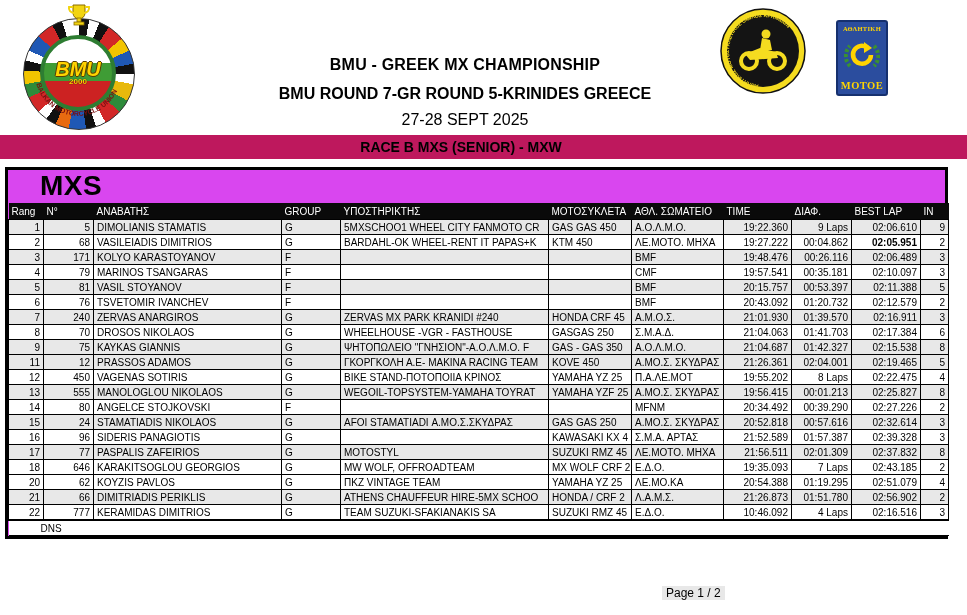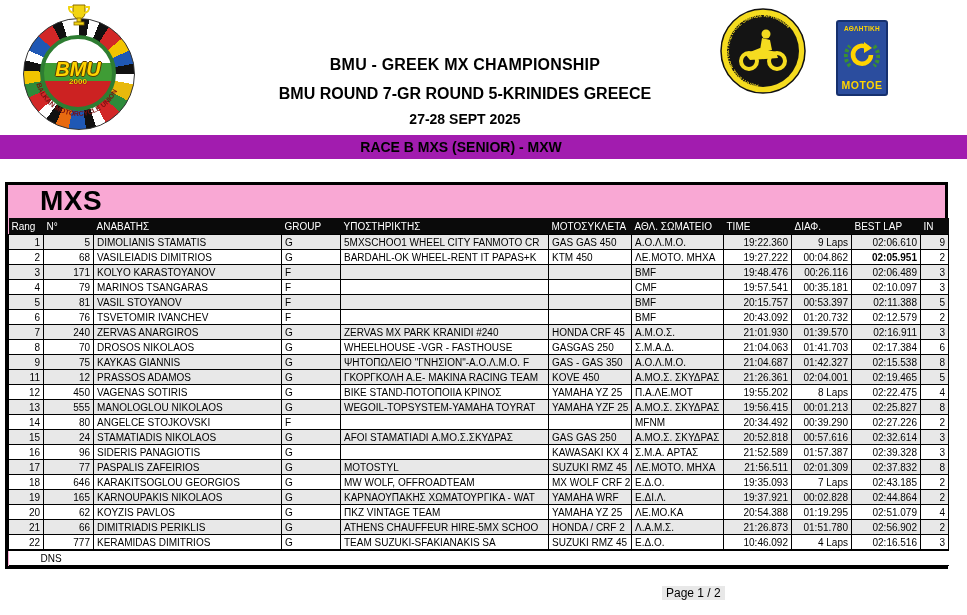--- a/index.html
+++ b/index.html
@@ -27,37 +27,37 @@
   }
   .bmu-text{font-size:20px;font-weight:bold;color:#ffd400;line-height:18px;
     text-shadow:-1px 0 #5a3b00,1px 0 #5a3b00,0 -1px #5a3b00,0 1px #5a3b00;font-style:italic;}
   .bmu-year{font-size:8px;font-weight:bold;color:#ffd400;line-height:8px;
     text-shadow:0 0 1px #000;}
   .bmu-arc{position:absolute;left:3px;top:14px;}
   .bmu-trophy{position:absolute;left:46px;top:0;}
   .titles{position:absolute;left:140px;top:0;width:650px;text-align:center;}
   .title-main{margin-top:56px;font-size:16px;font-weight:bold;letter-spacing:0.2px;}
   .title-round{margin-top:11px;font-size:16px;font-weight:bold;}
-  .title-date{margin-top:8px;font-size:14px;font-weight:bold;}
+  .title-date{margin-top:8px;font-size:16px;font-weight:normal;}
   .club-logo{position:absolute;left:720px;top:8px;width:86px;height:86px;}
   .motoe-logo{
     position:absolute;left:836px;top:20px;width:52px;height:76px;background:#2b4d9e;
     border:2px solid #16306e;border-radius:3px;display:flex;flex-direction:column;
-    align-items:center;justify-content:space-between;padding:3px 0;box-sizing:border-box;
+    align-items:center;justify-content:space-between;padding:3px 0;box-sizing:border-box;font-family:Liberation Serif, serif;
   }
   .motoe-top{font-size:6.5px;font-weight:bold;color:#ffd400;letter-spacing:0.3px;}
   .motoe-bottom{font-size:10.5px;font-weight:bold;color:#ffd400;letter-spacing:0.5px;}
   
   .race-band{
-    position:absolute;top:135px;left:0;width:967px;height:24px;background:#a21caf;
+    position:absolute;top:135px;left:0;width:967px;height:24px;background:#be185d;
     font-size:14px;font-weight:bold;line-height:24px;text-align:center;
     padding-right:45px;box-sizing:border-box;
   }
   
-  .table-wrap{position:absolute;top:182px;left:5px;width:937px;border:3px solid #000;background:#f9a8d4;}
+  .table-wrap{position:absolute;top:167px;left:5px;width:937px;border:3px solid #000;background:#d946ef;}
   .class-title{font-size:28px;font-weight:bold;padding:1px 0 2px 32px;line-height:30px;letter-spacing:0.5px;}
   table.results{width:100%;border-collapse:collapse;table-layout:fixed;}
   table.results th{
     background:#0a0a0a;color:#fff;font-weight:normal;font-size:10px;text-align:left;
     padding:2px 3px;height:12px;white-space:nowrap;overflow:hidden;
   }
   table.results td{
     border:1px solid #000;font-size:10px;height:14px;line-height:13px;
     padding:0 3px;white-space:nowrap;overflow:hidden;background:#fff;
   }
@@ -385,33 +385,20 @@
           <td class="l">KARAKITSOGLOU GEORGIOS</td>
           <td class="l">G</td>
           <td class="l">MW WOLF, OFFROADTEAM</td>
           <td class="l">MX WOLF CRF 2</td>
           <td class="l">Ε.Δ.Ο.</td>
           <td class="r">19:35.093</td>
           <td class="r">7 Laps</td>
           <td class="r">02:43.185</td>
           <td class="r">2</td>
         </tr>
-        <tr class="shade">
-          <td class="r">19</td>
-          <td class="r">165</td>
-          <td class="l">KARNOUPAKIS NIKOLAOS</td>
-          <td class="l">G</td>
-          <td class="l">ΚΑΡΝΑΟΥΠΑΚΗΣ ΧΩΜΑΤΟΥΡΓΙΚΑ - WAT</td>
-          <td class="l">YAMAHA  WRF</td>
-          <td class="l">Ε.ΔΙ.Λ.</td>
-          <td class="r">19:37.921</td>
-          <td class="r">00:02.828</td>
-          <td class="r">02:44.864</td>
-          <td class="r">2</td>
-        </tr>
         <tr>
           <td class="r">20</td>
           <td class="r">62</td>
           <td class="l">KOYZIS PAVLOS</td>
           <td class="l">G</td>
           <td class="l">ΠΚΖ VINTAGE TEAM</td>
           <td class="l">YAMAHA YZ 25</td>
           <td class="l">ΛΕ.ΜΟ.ΚΑ</td>
           <td class="r">20:54.388</td>
           <td class="r">01:19.295</td>

